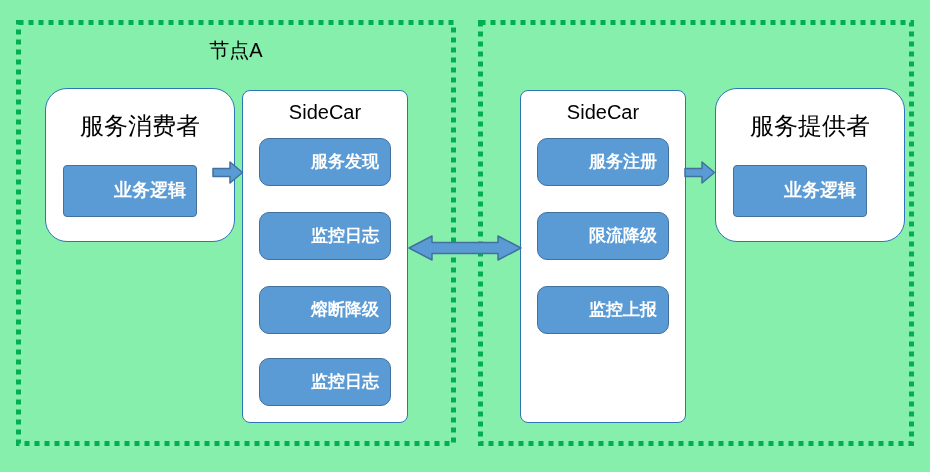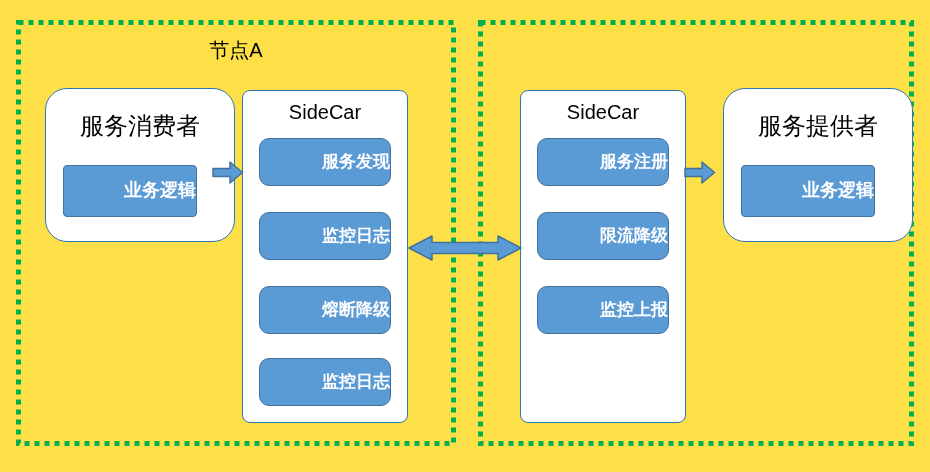--- a/index.html
+++ b/index.html
@@ -7,44 +7,44 @@
     --shape-fill:#5B9BD5;
     --shape-stroke:#41719C;
     --outline-stroke:#2E75B6;
     --text-dark:#000000;
     --text-light:#FFFFFF;
   }
   *{box-sizing:border-box;margin:0;padding:0;}
   html,body{background:#ffffff;}
   body{font-family:"Liberation Sans","DejaVu Sans",sans-serif;}
   .canvas{
-    position:relative;width:930px;height:472px;background:#fde047;overflow:hidden;
+    position:relative;width:930px;height:472px;background:#86efac;overflow:hidden;
   }
   .node{position:absolute;top:20px;height:426px;}
   #node-a{left:16px;width:440px;}
   #node-b{left:478px;width:436px;}
   .dash-border{position:absolute;left:0;top:0;z-index:1;}
   .dash-border rect{fill:none;stroke:var(--node-border);stroke-width:5;stroke-dasharray:5 5;}
   .node-title{
     position:absolute;top:16px;left:0;width:100%;height:28px;z-index:2;
     text-align:center;font-size:20px;line-height:28px;color:var(--text-dark);
   }
   .white-box{
     position:absolute;background:#ffffff;border:1.5px solid var(--outline-stroke);z-index:2;
   }
   .endpoint-box{width:190px;height:154px;border-radius:22px;top:68px;}
   #node-a .endpoint-box{left:29px;}
-  #node-b .endpoint-box{left:245px;}
+  #node-b .endpoint-box{left:237px;}
   .endpoint-title{
     position:absolute;top:22px;left:0;width:100%;height:30px;
     text-align:center;font-size:24px;line-height:30px;color:var(--text-dark);white-space:nowrap;
   }
   .blue-pill{
     position:absolute;background:var(--shape-fill);border:1.5px solid var(--shape-stroke);
-    color:var(--text-light);font-weight:bold;text-align:right;padding-left:40px;
+    color:var(--text-light);font-weight:bold;text-align:center;padding-left:40px;
   }
   .logic-pill{
     left:17px;top:76px;width:134px;height:52px;border-radius:4px;
     font-size:18px;line-height:49px;
   }
   .sidecar-box{width:166px;height:333px;border-radius:8px;top:70px;}
   #node-a .sidecar-box{left:226px;}
   #node-b .sidecar-box{left:42px;}
   .sidecar-title{
     position:absolute;top:8px;left:0;width:100%;height:26px;

